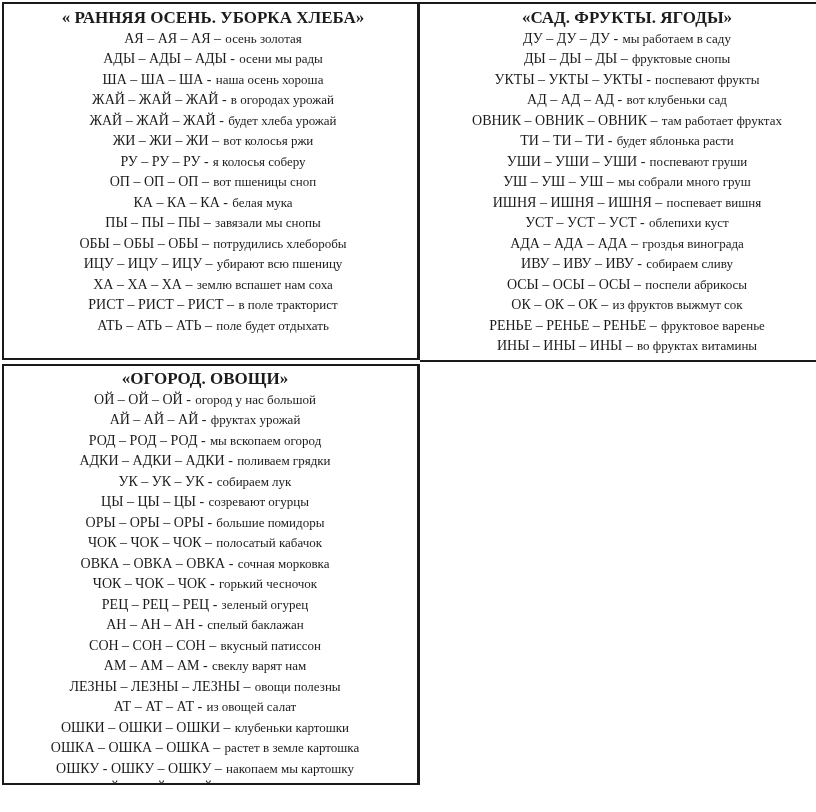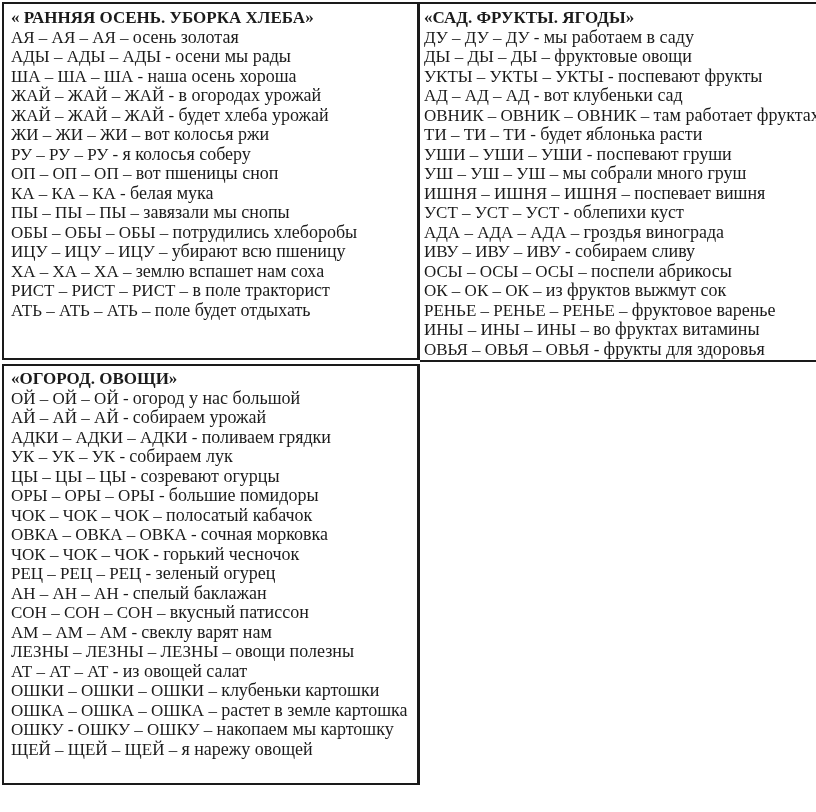--- a/index.html
+++ b/index.html
@@ -6,21 +6,21 @@
     margin: 0; padding: 0;
     width: 816px; height: 812px;
     overflow: hidden;
     background: #ffffff;
   }
   body {
     position: relative;
     font-family: "Liberation Serif", "DejaVu Serif", serif;
     color: #1b1b1b;
   }
-  .sheet { position: absolute; inset: 0; }
+  .sheet { position: absolute; inset: 0; text-align: center; }
   .cell {
     position: absolute;
     box-sizing: border-box;
     background: #ffffff;
   }
   .cell-harvest {
     left: 2px; top: 2px; width: 418px; height: 358px;
     border: 2px solid #1a1a1a; border-right-width: 3px;
     padding: 4px 2px 0 7px;
     overflow: hidden;
@@ -45,22 +45,22 @@
     font-weight: bold;
     font-size: 17px;
     line-height: 19.5px;
     white-space: nowrap;
   }
   .line {
     font-size: 17px;
     line-height: 19.5px;
     white-space: nowrap;
   }
-  .syl { font-size: 17px; }
-  .phrase { font-size: 18px; margin-top: 36px; }
+  .syl { font-size: 14px; }
+  .phrase { font-size: 13px; margin-top: 36px; }
 </style>
 </head>
 <body>
 
 <div class="sheet">
 
   <section class="cell cell-harvest">
     <div class="title">« РАННЯЯ ОСЕНЬ. УБОРКА ХЛЕБА»</div>
     <div class="line">
         <span class="syl">АЯ – АЯ – АЯ –</span>
@@ -125,21 +125,21 @@
   </section>
 
   <section class="cell cell-orchard">
     <div class="title">«САД. ФРУКТЫ. ЯГОДЫ»</div>
     <div class="line">
         <span class="syl">ДУ – ДУ – ДУ -</span>
         <span class="phrase">мы работаем в саду</span>
       </div>
       <div class="line">
         <span class="syl">ДЫ – ДЫ – ДЫ –</span>
-        <span class="phrase">фруктовые овощи</span>
+        <span class="phrase">фруктовые снопы</span>
       </div>
       <div class="line">
         <span class="syl">УКТЫ – УКТЫ – УКТЫ -</span>
         <span class="phrase">поспевают фрукты</span>
       </div>
       <div class="line">
         <span class="syl">АД – АД – АД -</span>
         <span class="phrase">вот клубеньки сад</span>
       </div>
       <div class="line">
@@ -197,21 +197,25 @@
   </section>
 
   <section class="cell cell-vegetables">
     <div class="title">«ОГОРОД. ОВОЩИ»</div>
     <div class="line">
         <span class="syl">ОЙ – ОЙ – ОЙ -</span>
         <span class="phrase">огород у нас большой</span>
       </div>
       <div class="line">
         <span class="syl">АЙ – АЙ – АЙ -</span>
-        <span class="phrase">собираем урожай</span>
+        <span class="phrase">фруктах урожай</span>
+      </div>
+      <div class="line">
+        <span class="syl">РОД – РОД – РОД -</span>
+        <span class="phrase">мы вскопаем огород</span>
       </div>
       <div class="line">
         <span class="syl">АДКИ – АДКИ – АДКИ -</span>
         <span class="phrase">поливаем грядки</span>
       </div>
       <div class="line">
         <span class="syl">УК – УК – УК -</span>
         <span class="phrase">собираем лук</span>
       </div>
       <div class="line">

